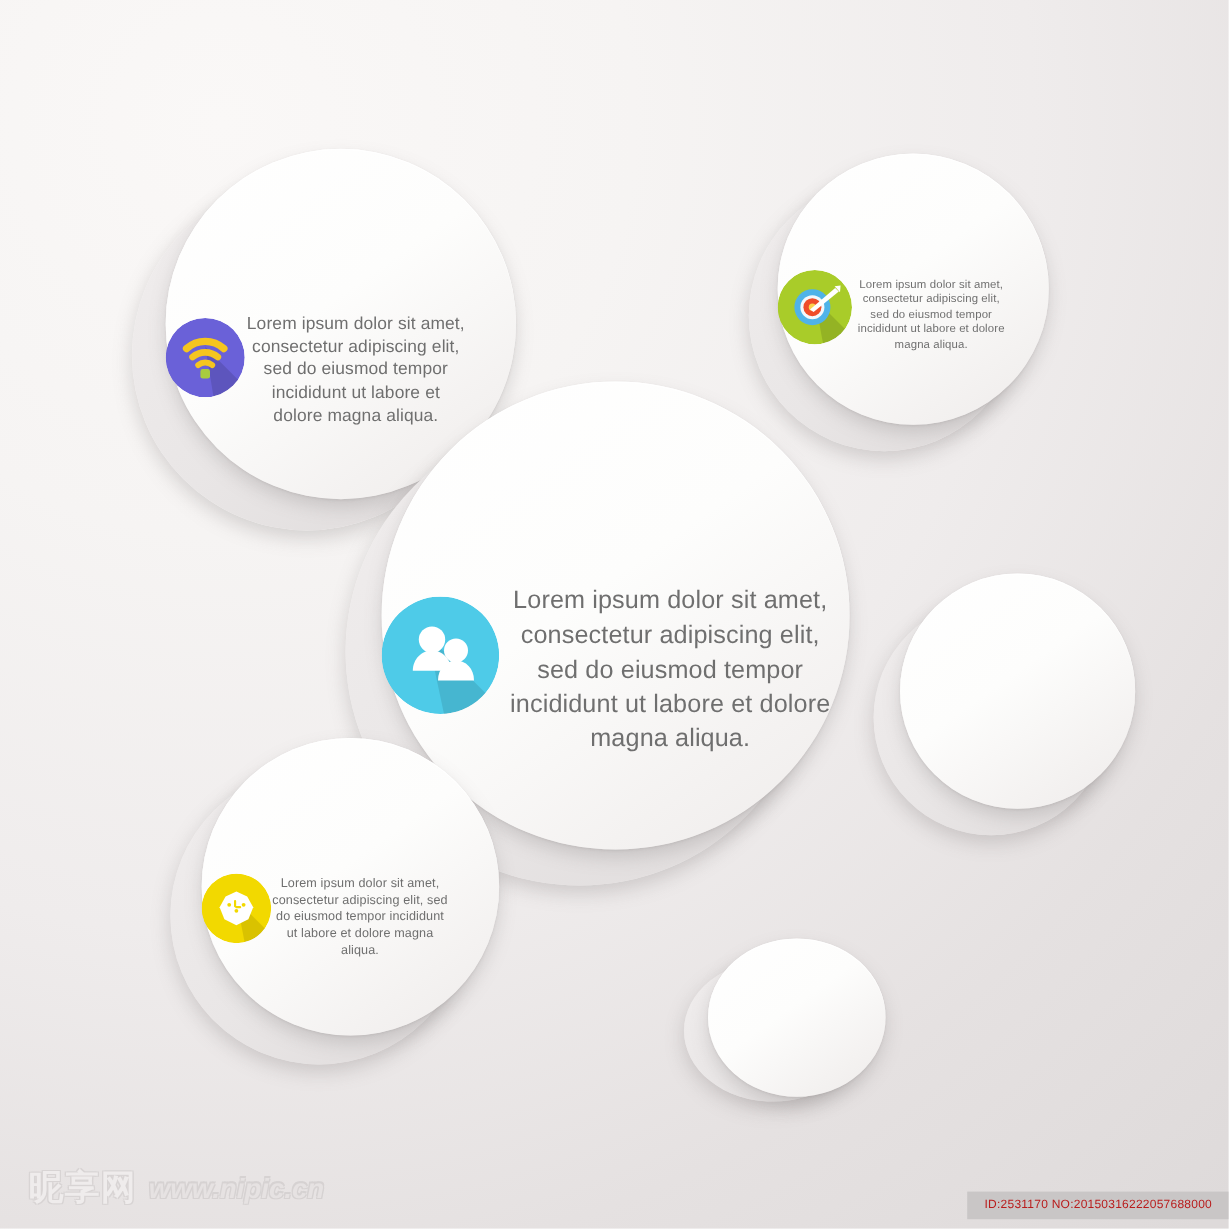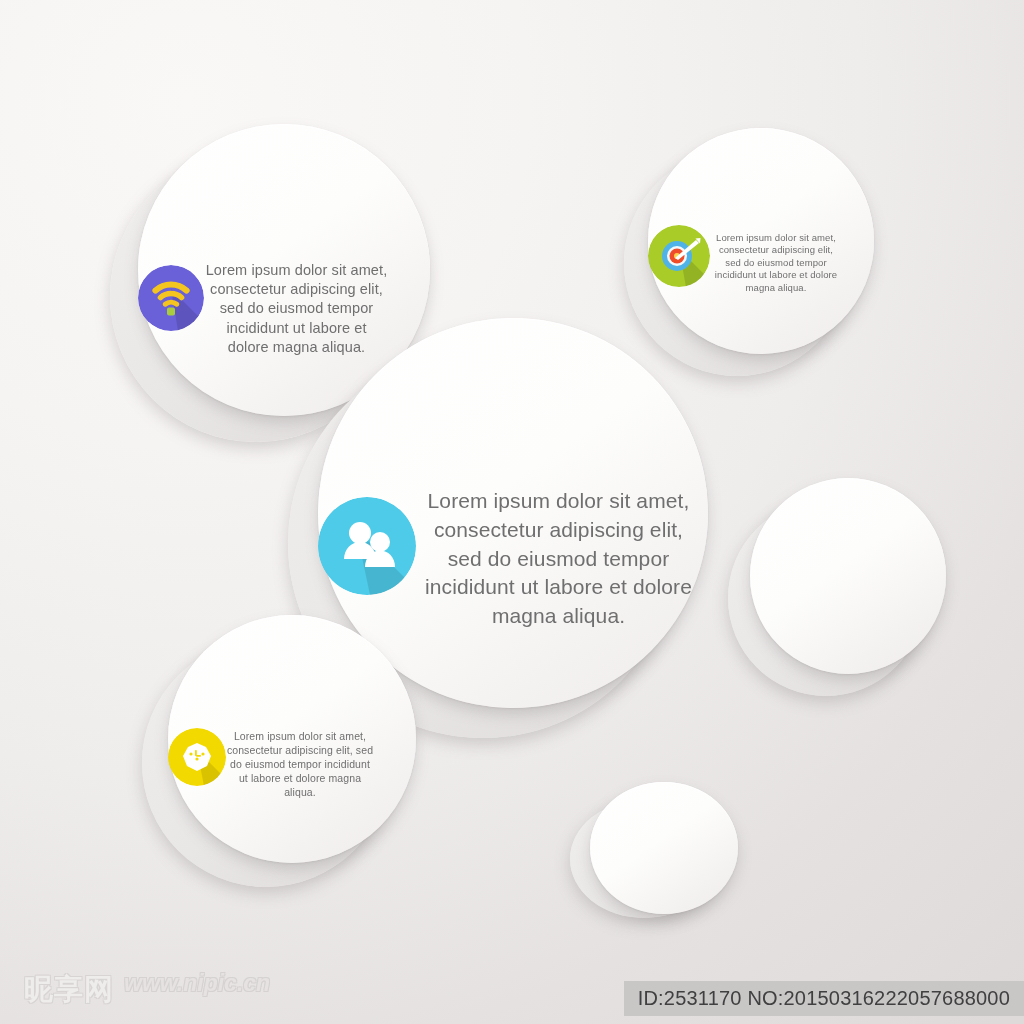--- a/index.html
+++ b/index.html
@@ -111,21 +111,21 @@
   #card-blank-bottom { left: 570px; top: 782px; width: 170px; height: 140px; }
   #card-blank-bottom .backplate { left: 0px;  top: 18px; width: 148px; height: 118px; border-radius: 50%; }
   #card-blank-bottom .disc      { left: 20px; top: 0px;  width: 148px; height: 132px; border-radius: 50%; }
 
   
   #watermark-brand {
     position: absolute;
     left: 24px;
     bottom: 14px;
     display: flex;
-    align-items: flex-start;
+    align-items: center;
     gap: 10px;
     user-select: none;
   }
   #watermark-brand .cjk {
     font-size: 29px;
     font-weight: 700;
     color: #efecec;
     letter-spacing: 1px;
     text-shadow:
       -1px -1px 0 #d8d4d4, 1px -1px 0 #d8d4d4,
@@ -139,22 +139,22 @@
     color: #e6e2e2;
     text-shadow:
       -1px -1px 0 #d6d2d2, 1px -1px 0 #d6d2d2,
       -1px  1px 0 #d6d2d2, 1px  1px 0 #d6d2d2;
   }
   #watermark-id {
     position: absolute;
     right: 0px;
     bottom: 8px;
     background: #c9c6c6;
-    color: #404040;
-    font-size: 20px;
+    color: #b91c1c;
+    font-size: 10px;
     padding: 6px 14px 6px 14px;
     letter-spacing: 0.2px;
     white-space: nowrap;
     user-select: none;
   }
 </style>
 </head>
 <body>
 
 <div id="stage">

